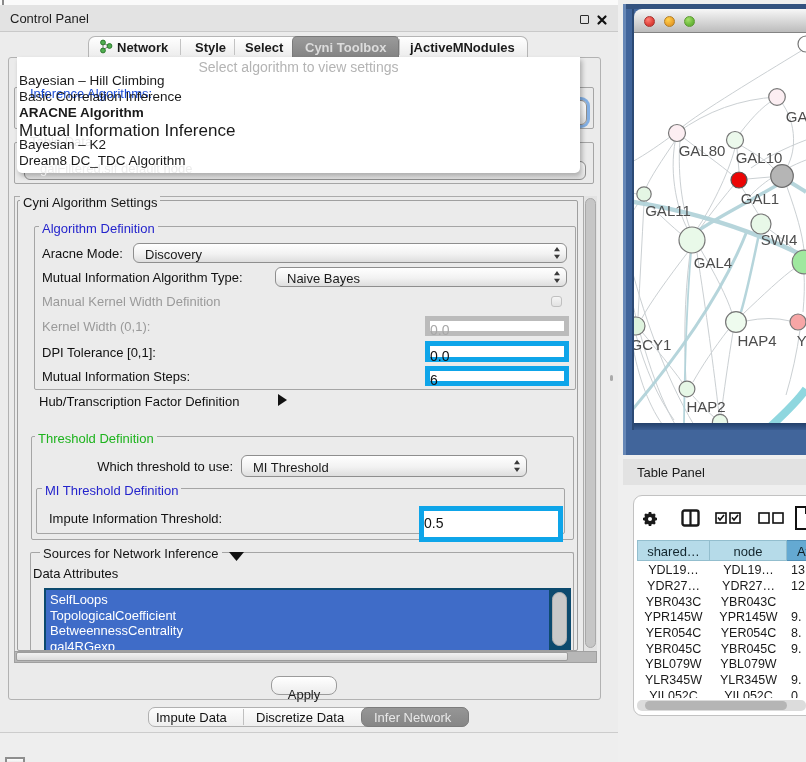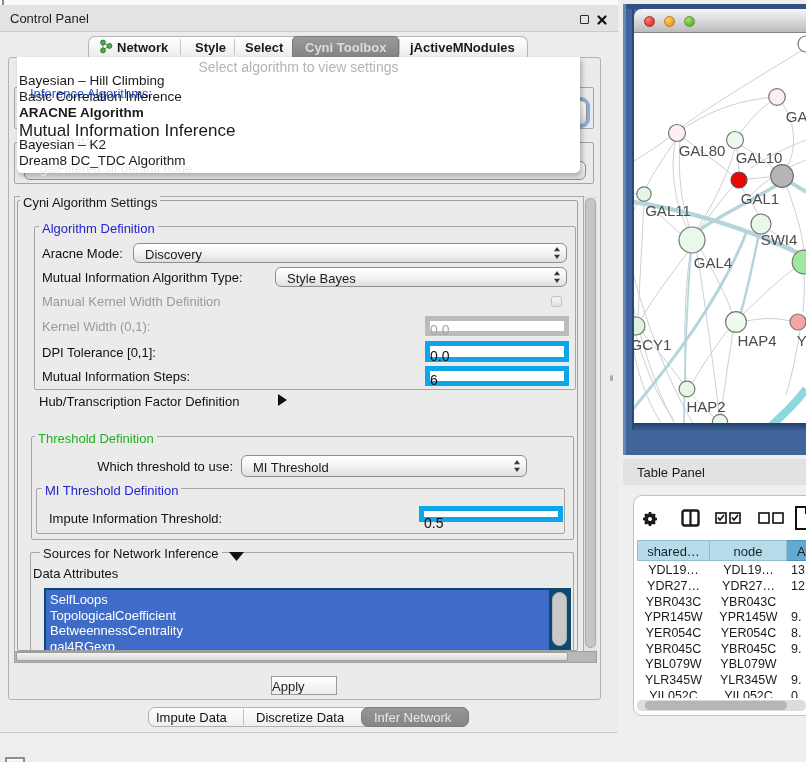--- a/index.html
+++ b/index.html
@@ -54,21 +54,21 @@
 <div class="grp" style="left:34px;top:226px;width:542px;height:164px"></div>
 <div class="gtitle" style="left:39px;top:221px;color:#2424cc">Algorithm Definition</div>
 <div class="lbl" style="left:42px;top:246px">Aracne Mode:</div>
 <div class="a combo" style="left:133px;top:243px;width:434px;height:20px"></div>
 <div class="a" style="left:145px;top:247px">Discovery</div>
 <svg class="a" style="left:552px;top:246px" width="10" height="14" viewBox="0 0 10 14">
     <path d="M5 1 L8 5.2 L2 5.2 Z M5 13 L8 8.8 L2 8.8 Z" fill="#3a3a3a"></path>
   </svg>
 <div class="lbl" style="left:42px;top:270px">Mutual Information Algorithm Type:</div>
 <div class="a combo" style="left:275px;top:267px;width:292px;height:20px"></div>
-<div class="a" style="left:287px;top:271px">Style Bayes</div>
+<div class="a" style="left:287px;top:271px">Naive Bayes</div>
 <svg class="a" style="left:552px;top:270px" width="10" height="14" viewBox="0 0 10 14">
     <path d="M5 1 L8 5.2 L2 5.2 Z M5 13 L8 8.8 L2 8.8 Z" fill="#3a3a3a"></path>
   </svg>
 <div class="lbl" style="left:42px;top:294px;color:#9a9a9a">Manual Kernel Width Definition</div>
 <div class="a" style="left:551px;top:296px;width:11px;height:11px;border:1px solid #c0c0c0;border-radius:3px;background:linear-gradient(#f5f5f5,#e2e2e2)"></div>
 <div class="lbl" style="left:42px;top:319px;color:#9a9a9a">Kernel Width (0,1):</div>
 <div class="fld" style="left:425px;top:316px;width:144px;height:20px;border-color:#bbbbbb;color:#a8a8a8;padding:1px 7px 0 0">0.0</div>
 <div class="lbl" style="left:42px;top:345px">DPI Tolerance [0,1]:</div>
 <div class="fld" style="left:425px;top:341px;width:144px;height:21px;padding:2px 7px 0 0">0.0</div>
 <div class="lbl" style="left:42px;top:369px">Mutual Information Steps:</div>
@@ -84,21 +84,21 @@
 <div class="lbl" style="left:41px;top:459px;width:192px;text-align:right">Which threshold to use:</div>
 <div class="a combo" style="left:241px;top:455px;width:286px;height:22px"></div>
 <div class="a" style="left:253px;top:460px">MI Threshold</div>
 <svg class="a" style="left:512px;top:459px" width="10" height="14" viewBox="0 0 10 14">
     <path d="M5 1 L8 5.2 L2 5.2 Z M5 13 L8 8.8 L2 8.8 Z" fill="#3a3a3a"></path>
   </svg>
 
 <div class="grp" style="left:36px;top:488px;width:529px;height:46px"></div>
 <div class="gtitle" style="left:42px;top:483px;color:#2424cc">MI Threshold Definition</div>
 <div class="lbl" style="left:49px;top:511px">Impute Information Threshold:</div>
-<div class="fld" style="left:419px;top:506px;width:144px;height:16px;padding:4px 8px 0 0">0.5</div>
+<div class="fld" style="left:419px;top:506px;width:144px;height:36px;padding:4px 8px 0 0">0.5</div>
 
 <div class="grp" style="left:30px;top:552px;width:544px;height:104px;border-bottom:none"></div>
 <div class="gtitle" style="left:40px;top:546px;color:#141414">Sources for Network Inference</div>
 <svg class="a" style="left:228px;top:551px" width="17" height="11" viewBox="0 0 17 11">
     <path d="M1 1 L16 1 L8.5 10 Z" fill="#111"></path>
   </svg>
 <div class="lbl" style="left:33px;top:566px">Data Attributes</div>
 
 <div class="a" style="left:44px;top:588px;width:527px;height:62px;background:#0c4a6e;overflow:hidden">
 <div class="a" style="left:2px;top:2px;width:503px;height:62px;background:#3f6cc8"></div>
@@ -107,21 +107,21 @@
 <div class="a" style="left:6px;top:35px;color:#fff">BetweennessCentrality</div>
 <div class="a" style="left:6px;top:51px;color:#fff">gal4RGexp</div>
 <div class="a" style="left:508px;top:4px;width:15px;height:54px;background:#c9c9c9;border:1px solid #b0b0b0;border-radius:8px"></div>
 </div>
 
 <div class="a" style="left:583px;top:196px;width:14px;height:466px;background:#e3e3e3;border-left:1px solid #ababab"></div>
 <div class="a" style="left:585px;top:198px;width:11px;height:450px;background:#c6c6c6;border:1px solid #a9a9a9;border-radius:6px"></div>
 <div class="a" style="left:14px;top:651px;width:583px;height:12px;background:#b7b7b7;border:1px solid #a0a0a0"></div>
 <div class="a" style="left:16px;top:652px;width:552px;height:9px;background:linear-gradient(#f2f2f2,#dcdcdc);border:1px solid #9c9c9c;border-radius:2px"></div>
 
-<div class="a" style="left:271px;top:676px;width:66px;height:19px;border:1px solid #9b9b9b;border-radius:0;background:linear-gradient(#ffffff,#ececec);text-align:left;padding-top:2px;color:#222">Apply</div>
+<div class="a" style="left:271px;top:676px;width:66px;height:19px;border:1px solid #9b9b9b;border-radius:8px;background:linear-gradient(#ffffff,#ececec);text-align:center;padding-top:10px;color:#222">Apply</div>
 
 <div class="a" style="left:148px;top:707px;width:321px;height:20px;background:linear-gradient(#fdfdfd,#eeeeee);border:1px solid #b0b0b0;border-radius:7px"></div>
 <div class="a" style="left:243px;top:709px;width:1px;height:16px;background:#c0c0c0"></div>
 <div class="a" style="left:361px;top:707px;width:108px;height:20px;background:linear-gradient(#969696,#868686);border:1px solid #7c7c7c;border-radius:7px"></div>
 <div class="lbl" style="left:156px;top:710px">Impute Data</div>
 <div class="lbl" style="left:256px;top:710px">Discretize Data</div>
 <div class="lbl" style="left:374px;top:710px;color:#e8e8e8">Infer Network</div>
 
 <div class="a" style="left:5px;top:757px;width:20px;height:12px;border:2px solid #8e8e8e;background:linear-gradient(#ffffff,#cccccc)"></div>
 <div class="a" style="left:610px;top:375px;width:3px;height:6px;background:#aaaaaa;border-radius:2px"></div>

